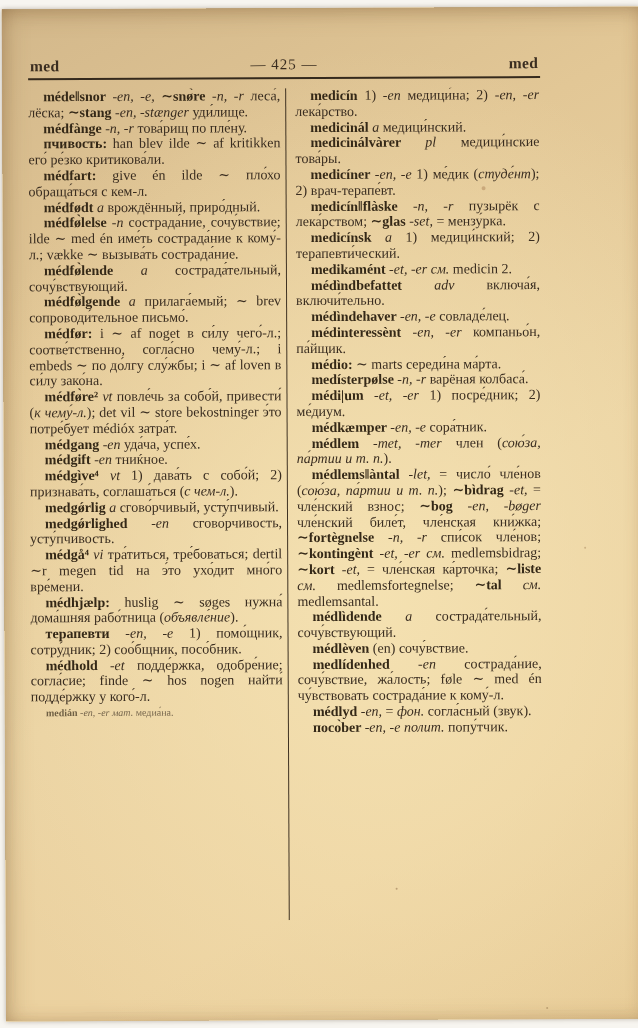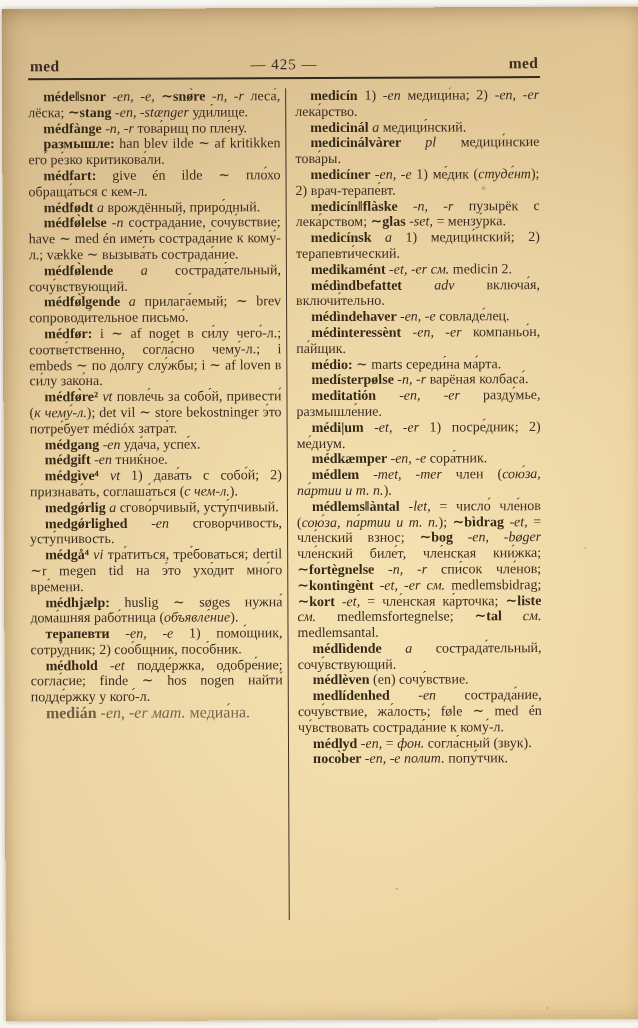--- a/index.html
+++ b/index.html
@@ -36,43 +36,43 @@
   .rh-right{position:absolute;right:2px;bottom:1px;font-weight:bold;letter-spacing:.3px;}
   .rh-num{position:absolute;left:0;right:0;bottom:1px;text-align:center;font-size:15px;letter-spacing:1px;}
   .rule{margin-top:3px;border-bottom:2.5px solid #352a1d;}
   .cols{display:flex;margin-top:9px;height:832px;overflow:hidden;}
   .col{font-size:14px;line-height:15.8px;text-align:justify;overflow:hidden;}
   .col.left{width:252px;padding-right:5px;}
   .col.right{width:244px;padding-left:9px;border-left:1.5px solid #3f3222;}
   .entry{margin:0;text-indent:15px;}
   .entry .b{font-weight:bold;color:#342817;margin-top:32px;}
   .entry .i{font-style:italic;}
-  .entry.faded{opacity:.68;font-size:16px;}
+  .entry.faded{opacity:.68;font-size:10px;}
 </style>
 </head>
 <body>
 
 <div class="photo">
   <div class="page">
     <div class="speck" style="left:60px;top:120px;"></div>
     <div class="block">
       <div class="runhead">
         <span class="rh-left">med</span>
         <span class="rh-num">— 425 —</span>
         <span class="rh-right">med</span>
       </div>
       <div class="rule"></div>
       <div class="cols">
         <div class="col left" id="col-left" lang="ru">
             <p class="entry"><span class="b">méde‖snor </span><span class="i">-en, -e, </span><span class="b">∼snø̀re </span><span class="i">-n, -r </span><span class="n">леса́, лёска; </span><span class="b">∼stang </span><span class="i">-en, -stænger </span><span class="n">уди́лище.</span></p>
             <p class="entry"><span class="b">médfànge </span><span class="i">-n, -r </span><span class="n">това́рищ по пле́ну.</span></p>
-            <p class="entry"><span class="b">размышле: </span><span class="n">han blev ilde ∼ af kritikken его́ ре́зко критикова́ли.</span></p>
+            <p class="entry"><span class="b">пчивость: </span><span class="n">han blev ilde ∼ af kritikken его́ ре́зко критикова́ли.</span></p>
             <p class="entry"><span class="b">médfart: </span><span class="n">give én ilde ∼ пло́хо обраща́ться с кем-л.</span></p>
             <p class="entry"><span class="b">médfødt </span><span class="i">a </span><span class="n">врождённый, приро́дный.</span></p>
-            <p class="entry"><span class="b">médfø̀lelse </span><span class="i">-n </span><span class="n">сострада́ние, сочу́вствие; have ∼ med én име́ть сострада́ние к кому́-л.; vække ∼ вызыва́ть сострада́ние.</span></p>
+            <p class="entry"><span class="b">médfø̀lelse </span><span class="i">-n </span><span class="n">сострада́ние, сочу́вствие; ilde ∼ med én име́ть сострада́ние к кому́-л.; vække ∼ вызыва́ть сострада́ние.</span></p>
             <p class="entry"><span class="b">médfø̀lende </span><span class="i">a </span><span class="n">сострада́тельный, сочу́вствующий.</span></p>
             <p class="entry"><span class="b">médfø̀lgende </span><span class="i">a </span><span class="n">прилага́емый; ∼ brev сопроводи́тельное письмо́.</span></p>
             <p class="entry"><span class="b">médfør: </span><span class="n">i ∼ af noget в си́лу чего́-л.; соотве́тственно, согла́сно чему́-л.; i embeds ∼ по до́лгу слу́жбы; i ∼ af loven в си́лу зако́на.</span></p>
             <p class="entry"><span class="b">médfø̀re² </span><span class="i">vt </span><span class="n">повле́чь за собо́й, привести́ (</span><span class="i">к чему́-л.</span><span class="n">); det vil ∼ store bekostninger э́то потре́бует médióх затра́т.</span></p>
             <p class="entry"><span class="b">médgang </span><span class="i">-en </span><span class="n">уда́ча, успе́х.</span></p>
             <p class="entry"><span class="b">médgift </span><span class="i">-en </span><span class="n">тниќное.</span></p>
             <p class="entry"><span class="b">médgìve⁴ </span><span class="i">vt </span><span class="n">1) дава́ть с собо́й; 2) признава́ть, соглаша́ться (</span><span class="i">с чем-л.</span><span class="n">).</span></p>
             <p class="entry"><span class="b">medgǿrlig </span><span class="i">a </span><span class="n">сгово́рчивый, усту́пчивый.</span></p>
             <p class="entry"><span class="b">medgǿrlighed </span><span class="i">-en </span><span class="n">сгово́рчивость, усту́пчивость.</span></p>
             <p class="entry"><span class="b">médgå⁴ </span><span class="i">vi </span><span class="n">тра́титься, тре́боваться; dertil ∼r megen tid на э́то ухо́дит мно́го вре́мени.</span></p>
@@ -87,21 +87,20 @@
             <p class="entry"><span class="b">medicinálvàrer </span><span class="i">pl </span><span class="n">медици́нские това́ры.</span></p>
             <p class="entry"><span class="b">medicíner </span><span class="i">-en, -e </span><span class="n">1) ме́дик (</span><span class="i">студе́нт</span><span class="n">); 2) врач-терапе́вт.</span></p>
             <p class="entry"><span class="b">medicín‖flàske </span><span class="i">-n, -r </span><span class="n">пузырёк с лека́рством; </span><span class="b">∼glas </span><span class="i">-set,</span><span class="n"> = мензу́рка.</span></p>
             <p class="entry"><span class="b">medicínsk </span><span class="i">a </span><span class="n">1) медици́нский; 2) терапевти́ческий.</span></p>
             <p class="entry"><span class="b">medikamént </span><span class="i">-et, -er </span><span class="i">см.</span><span class="n"> medicin 2.</span></p>
             <p class="entry"><span class="b">médìndbefattet </span><span class="i">adv </span><span class="n">включа́я, включи́тельно.</span></p>
             <p class="entry"><span class="b">médìndehaver </span><span class="i">-en, -e </span><span class="n">совладе́лец.</span></p>
             <p class="entry"><span class="b">médinteressènt </span><span class="i">-en, -er </span><span class="n">компаньо́н, па́йщик.</span></p>
             <p class="entry"><span class="b">médio: </span><span class="n">∼ marts середи́на ма́рта.</span></p>
             <p class="entry"><span class="b">medísterpølse </span><span class="i">-n, -r </span><span class="n">варёная колбаса́.</span></p>
-            <p class="entry"><span class="b">meditatión </span><span class="i">-en, -er </span><span class="n">разду́мье, размышле́ние.</span></p>
             <p class="entry"><span class="b">médi|um </span><span class="i">-et, -er </span><span class="n">1) посре́дник; 2) ме́диум.</span></p>
             <p class="entry"><span class="b">médkæmper </span><span class="i">-en, -e </span><span class="n">сора́тник.</span></p>
             <p class="entry"><span class="b">médlem </span><span class="i">-met, -mer </span><span class="n">член (</span><span class="i">сою́за, па́ртии и т. п.</span><span class="n">).</span></p>
             <p class="entry"><span class="b">médlems‖àntal </span><span class="i">-let,</span><span class="n"> = число́ чле́нов (</span><span class="i">сою́за, па́ртии и т. п.</span><span class="n">); </span><span class="b">∼bìdrag </span><span class="i">-et,</span><span class="n"> = чле́нский взнос; </span><span class="b">∼bog </span><span class="i">-en, -bøger </span><span class="n">чле́нский биле́т, чле́нская кни́жка; </span><span class="b">∼fortègnelse </span><span class="i">-n, -r </span><span class="n">спи́сок чле́нов; </span><span class="b">∼kontingènt </span><span class="i">-et, -er </span><span class="i">см.</span><span class="n"> medlemsbidrag; </span><span class="b">∼kort </span><span class="i">-et,</span><span class="n"> = чле́нская ка́рточка; </span><span class="b">∼liste </span><span class="i">см.</span><span class="n"> medlemsfortegnelse; </span><span class="b">∼tal </span><span class="i">см.</span><span class="n"> medlemsantal.</span></p>
             <p class="entry"><span class="b">médlìdende </span><span class="i">a </span><span class="n">сострада́тельный, сочу́вствующий.</span></p>
             <p class="entry"><span class="b">médlèven </span><span class="n">(en) сочу́вствие.</span></p>
             <p class="entry"><span class="b">medlídenhed </span><span class="i">-en </span><span class="n">сострада́ние, сочу́вствие, жа́лость; føle ∼ med én чу́вствовать сострада́ние к кому́-л.</span></p>
             <p class="entry"><span class="b">médlyd </span><span class="i">-en,</span><span class="n"> = </span><span class="i">фон.</span><span class="n"> согла́сный (звук).</span></p>
             <p class="entry"><span class="b">посо̀ber </span><span class="i">-en, -e </span><span class="i">полит.</span><span class="n"> попу́тчик.</span></p>
           </div>

